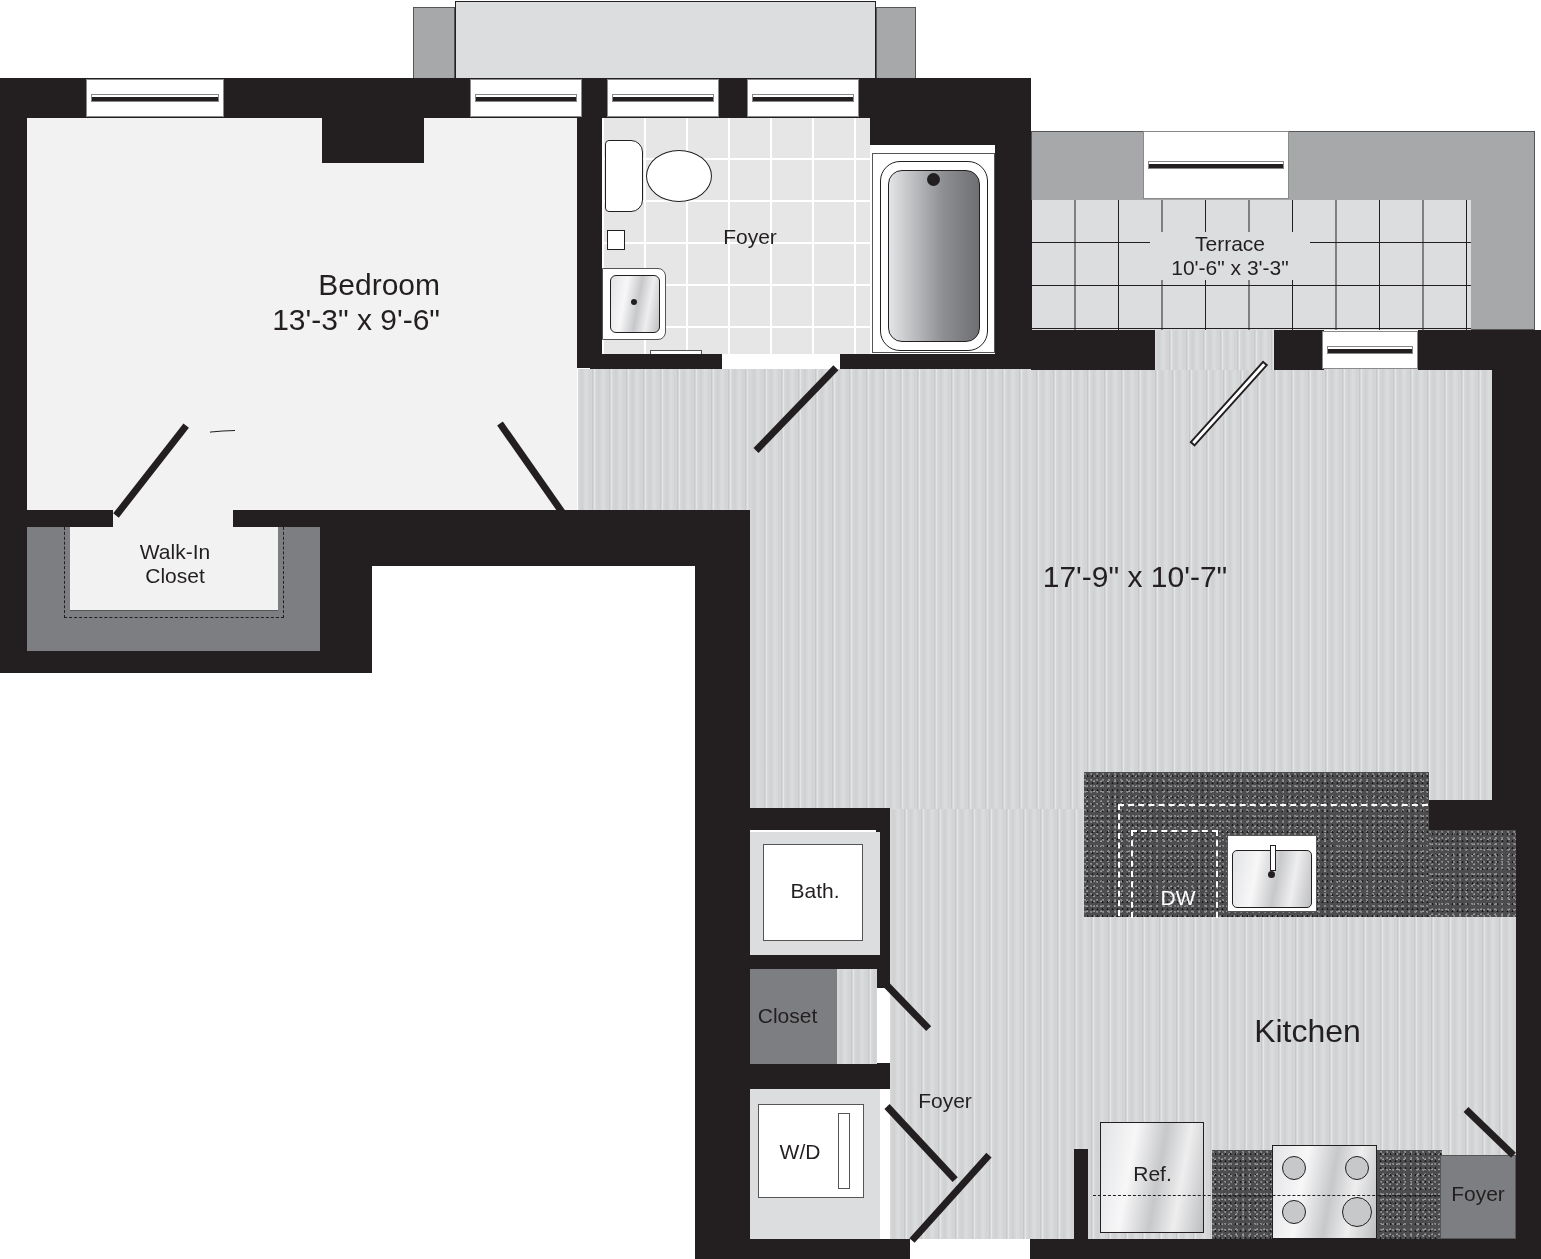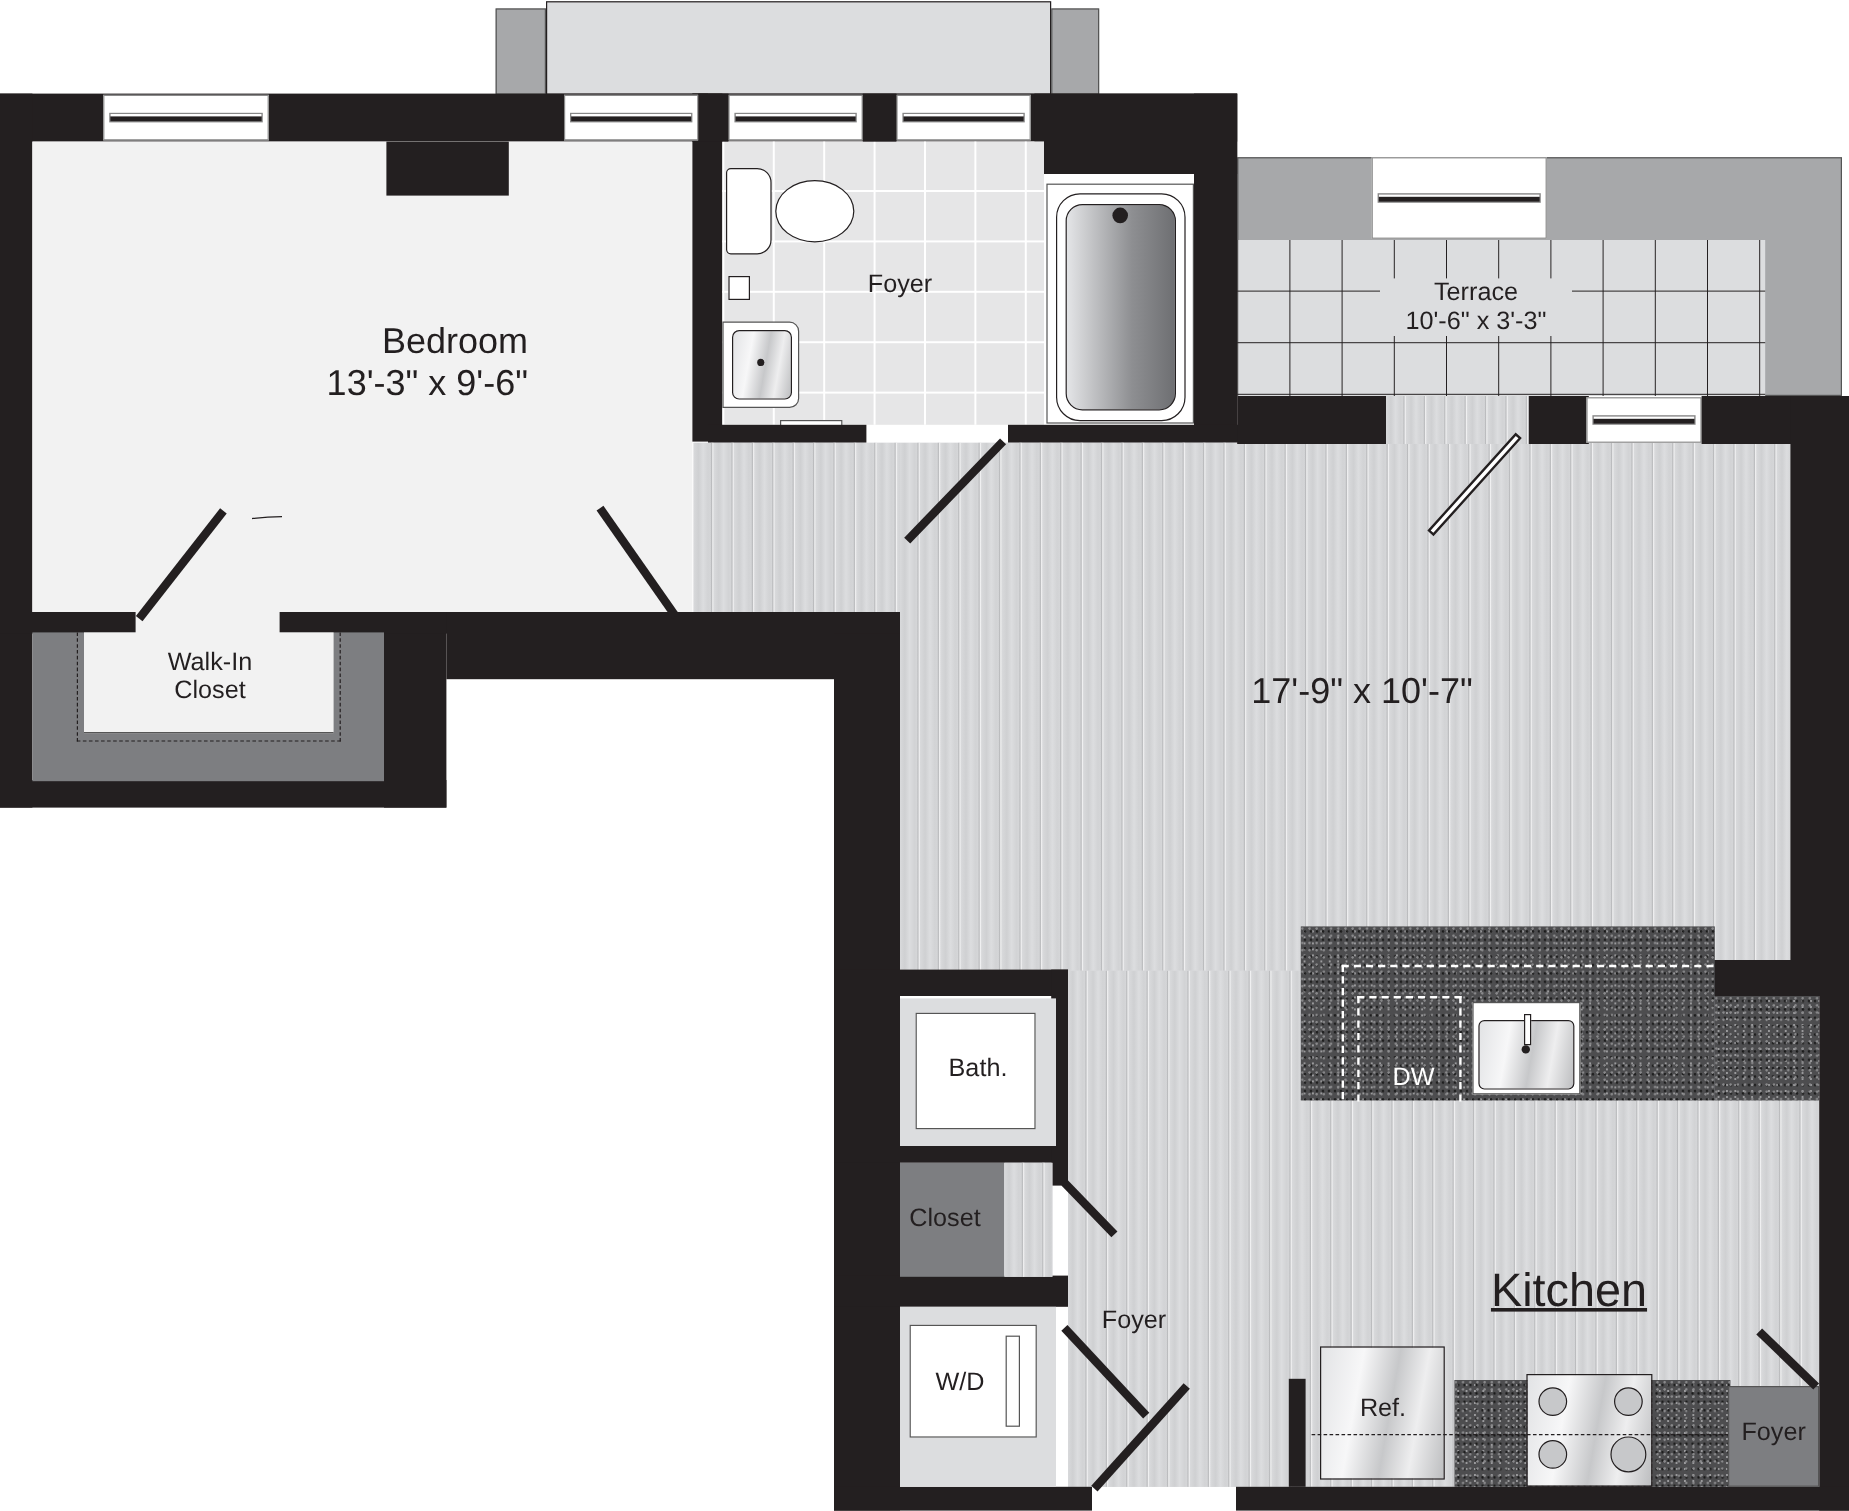--- a/index.html
+++ b/index.html
@@ -158,21 +158,21 @@
 <div class="granite" style="left:1084px;top:772px;width:345px;height:145px;"></div>
 <div class="granite" style="left:1429px;top:830px;width:87px;height:87px;"></div>
 <div class="abs" style="left:1118px;top:804px;width:310px;height:112px;border:2px dashed #fff;border-bottom:none;border-right:none;box-sizing:border-box;"></div>
 <div class="abs" style="left:1131px;top:830px;width:87px;height:88px;border:2px dashed #fff;border-bottom:none;border-right:2px dashed #fff;box-sizing:border-box;"></div>
 <div class="label" style="left:1148px;top:862px;width:60px;font-size:21px;color:#fff;margin-top:24px;">DW</div>
 <div class="abs" style="left:1227px;top:835px;width:90px;height:77px;background:#fff;border:1px solid #555;box-sizing:border-box;"></div>
 <div class="abs steel" style="left:1232px;top:850px;width:80px;height:58px;border:1px solid #231f20;border-radius:5px;box-sizing:border-box;"></div>
 <div class="abs" style="left:1270px;top:845px;width:4px;height:24px;background:#fff;border:1px solid #231f20;"></div>
 <div class="abs" style="left:1268px;top:871px;width:7px;height:7px;background:#231f20;border-radius:50%;"></div>
 
-<div class="label" style="left:1240px;top:1054px;width:135px;font-size:39px;text-decoration:underline;">Kitchen</div>
+<div class="label" style="left:1240px;top:1013px;width:135px;font-size:32px;">Kitchen</div>
 
 <div class="wall" style="left:1074px;top:1149px;width:14px;height:90px;"></div>
 <div class="abs steel" style="left:1100px;top:1122px;width:104px;height:111px;border:1px solid #231f20;box-sizing:border-box;"></div>
 <div class="label" style="left:1115px;top:1162px;width:75px;font-size:21px;">Ref.</div>
 <div class="granite" style="left:1212px;top:1150px;width:230px;height:89px;"></div>
 <div class="abs steel" style="left:1272px;top:1145px;width:105px;height:94px;border:1px solid #231f20;box-sizing:border-box;"></div>
 <div class="abs" style="left:1282px;top:1156px;width:22px;height:22px;border:1px solid #231f20;border-radius:50%;background:#c7c8ca;"></div>
 <div class="abs" style="left:1345px;top:1156px;width:22px;height:22px;border:1px solid #231f20;border-radius:50%;background:#c7c8ca;"></div>
 <div class="abs" style="left:1282px;top:1200px;width:22px;height:22px;border:1px solid #231f20;border-radius:50%;background:#c7c8ca;"></div>
 <div class="abs" style="left:1342px;top:1197px;width:28px;height:28px;border:1px solid #231f20;border-radius:50%;background:#c7c8ca;"></div>

